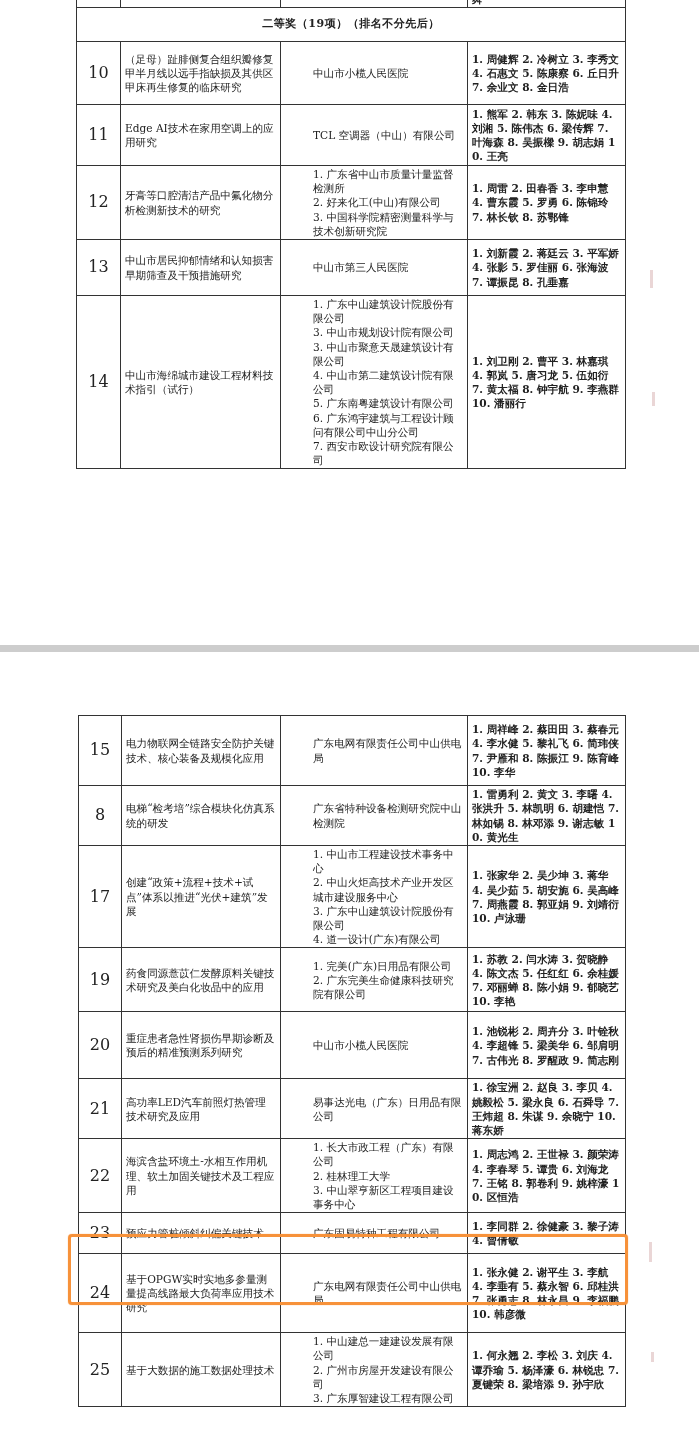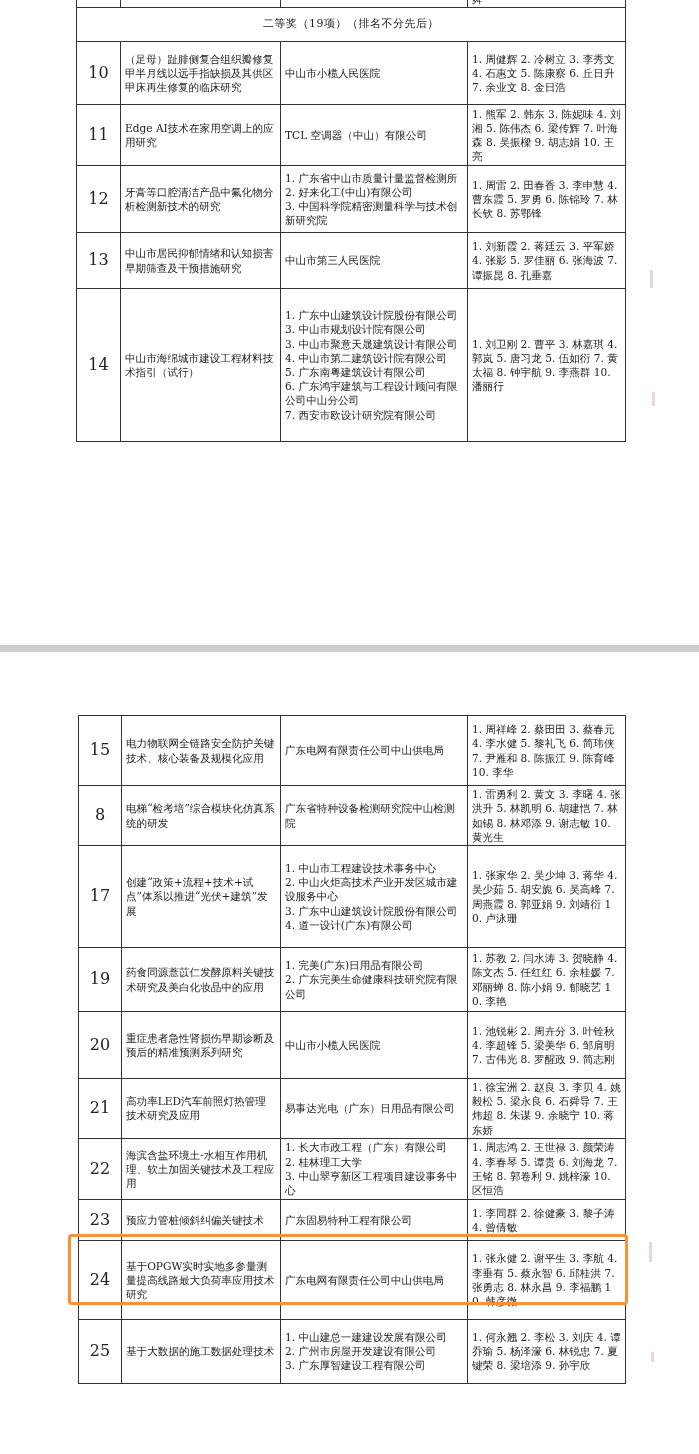--- a/index.html
+++ b/index.html
@@ -17,24 +17,24 @@
   table.award {
     position: absolute; border-collapse: collapse; table-layout: fixed;
     font-size: 10.6px; line-height: 14.2px;
   }
   table.award td {
     border: 1px solid #333; padding: 1px 4px; vertical-align: middle;
     word-break: break-all; overflow: hidden;
   }
   td.num { text-align: center; font-size: 16px; }
   td.section {
-    text-align: center; font-weight: normal; font-size: 11px; letter-spacing: 0.5px;
-  }
-  td.names { padding-left: 6px; padding-right: 3px; }
-  .line { display: block; }
+    text-align: center; font-weight: bold; font-size: 11px; letter-spacing: 0.5px;
+  }
+  td.names { padding-left: 6px; padding-right: 3px; font-weight: bold; }
+  .line { display: block; margin-left: 28px; }
 
   #t1 { left: 76px; top: -14px; width: 549px; }
   #t2 { left: 78px; top: 63px; width: 547px; }
 
   .highlight {
     position: absolute; left: 68px; top: 1234px; width: 554px; height: 65px;
     border: 3px solid #f7923a; border-radius: 4px;
     box-shadow: 0 0 1px #f7923a;
     pointer-events: none;
   }

